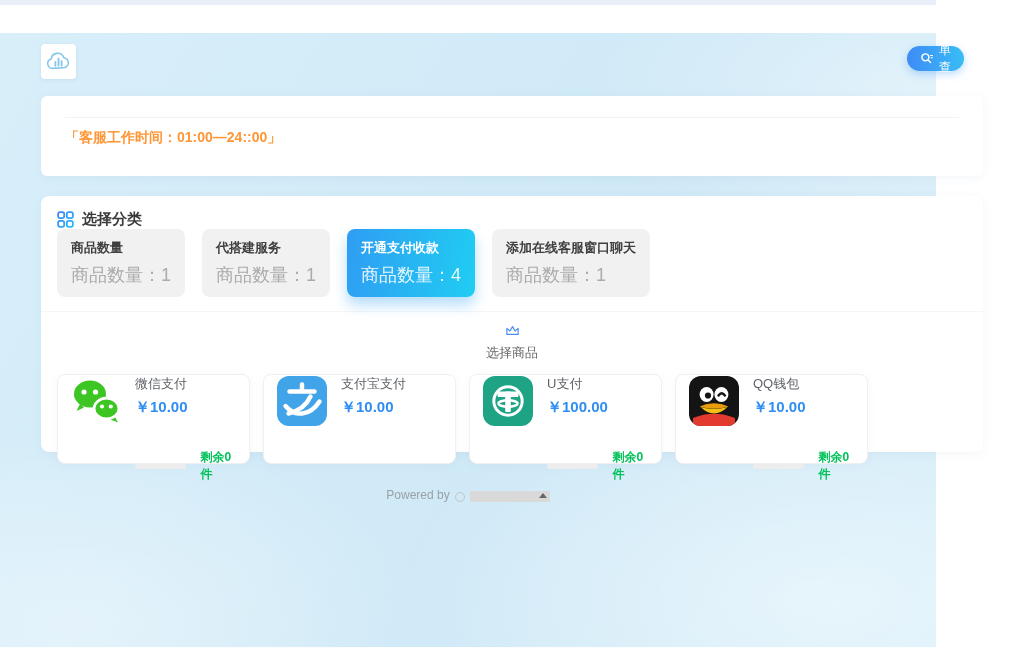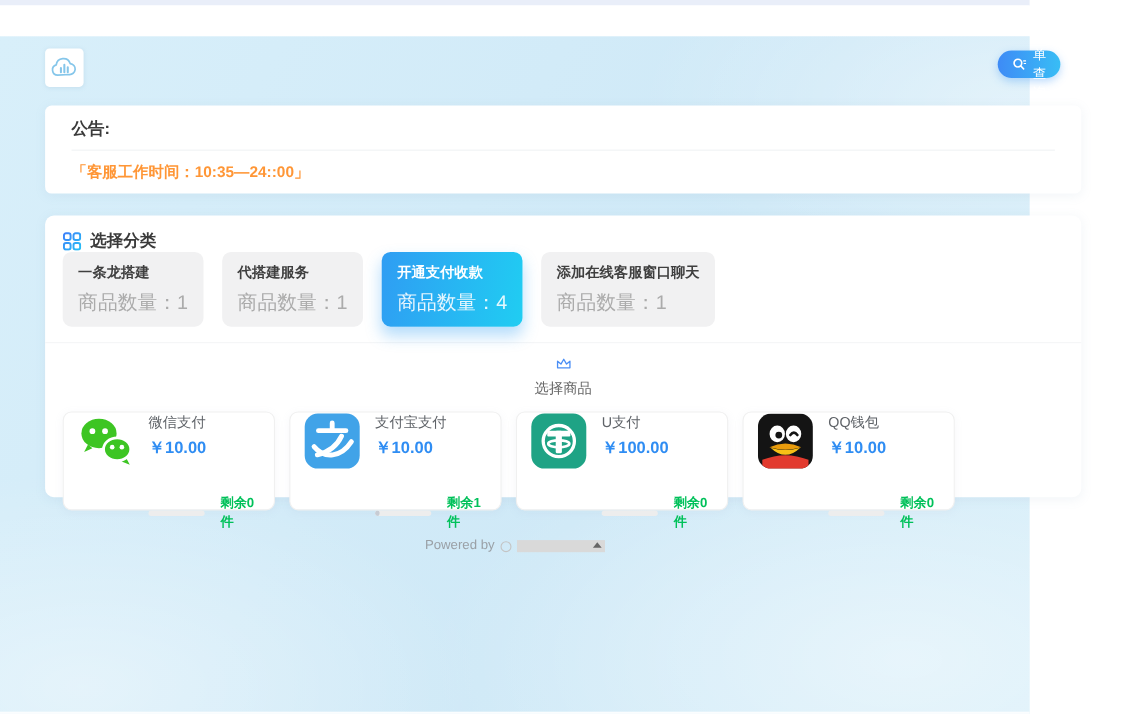--- a/index.html
+++ b/index.html
@@ -82,23 +82,22 @@
       <svg width="13" height="13" viewBox="0 0 16 16" fill="none">
         <circle cx="6.6" cy="6.6" r="4.3" stroke="#ffffff" stroke-width="1.8"></circle>
         <path d="M9.9 9.9 L13 13" stroke="#ffffff" stroke-width="1.8" stroke-linecap="round"></path>
         <path d="M13 4.2 h2.4 M13.6 7 h1.8" stroke="#ffffff" stroke-width="1.3" stroke-linecap="round"></path>
       </svg>
     </span>
     <span>订单查询</span>
   </button>
 
   <div class="announce">
-    <div class="announce-title">公告:</div>
     <div class="announce-divider"></div>
-    <div class="announce-text">「客服工作时间：10:35—24::00」</div>
+    <div class="announce-text">「客服工作时间：01:00—24::00」</div>
   </div>
 
   <div class="panel">
 
     <div class="section-head">
       <span style="display:flex;">
         <svg width="17" height="17" viewBox="0 0 18 18" fill="none">
           <defs>
               <linearGradient id="gcat" x1="0" y1="0" x2="18" y2="18" gradientUnits="userSpaceOnUse">
             <stop stop-color="#3e7bfa"></stop>
@@ -109,21 +108,21 @@
           <rect x="10.4" y="1.2" width="6.4" height="6.4" rx="2" stroke="url(#gcat)" stroke-width="1.9"></rect>
           <rect x="1.2" y="10.4" width="6.4" height="6.4" rx="2" stroke="url(#gcat)" stroke-width="1.9"></rect>
           <rect x="10.4" y="10.4" width="6.4" height="6.4" rx="2" stroke="url(#gcat)" stroke-width="1.9"></rect>
         </svg>
       </span>
       <span>选择分类</span>
     </div>
 
     <div class="cat-row">
       <div class="cat-card">
-        <div class="cat-name">一条龙搭建</div>
+        <div class="cat-name">商品数量</div>
         <div class="cat-count">商品数量：1</div>
       </div>
       <div class="cat-card">
         <div class="cat-name">代搭建服务</div>
         <div class="cat-count">商品数量：1</div>
       </div>
       <div class="cat-card active">
         <div class="cat-name">开通支付收款</div>
         <div class="cat-count">商品数量：4</div>
       </div>
@@ -177,26 +176,20 @@
             <rect x="1" y="1" width="50" height="50" rx="12" fill="#41a3e8"></rect>
             <path d="M26 9.5 V15.5" stroke="#ffffff" stroke-width="4.4" stroke-linecap="round"></path>
             <path d="M13.5 16.5 H38.5" stroke="#ffffff" stroke-width="4.4" stroke-linecap="round"></path>
             <path d="M34.5 21.5 C30.5 30 23 36 12.5 38.5" stroke="#ffffff" stroke-width="4.4" stroke-linecap="round"></path>
             <path d="M9.5 31 C19 42.5 34 41 43.5 26.5" stroke="#ffffff" stroke-width="4.4" stroke-linecap="round"></path>
           </svg>
         </span>
         <div class="prod-info">
           <div class="prod-name">支付宝支付</div>
           <div class="prod-price">￥10.00</div>
-          <div class="prod-meta">
-            <div class="prod-track">
-                <div class="prod-fill" style="width: 8%;"></div>
-              </div>
-            <div class="prod-remain">剩余1件</div>
-          </div>
         </div>
       </div>
 
       <div class="prod-card">
         <span class="prod-icon">
           <svg width="52" height="52" viewBox="0 0 52 52" fill="none">
             <rect x="1" y="1" width="50" height="50" rx="12" fill="#1fa385"></rect>
             <circle cx="26" cy="26" r="14.2" stroke="#ffffff" stroke-width="3"></circle>
             <rect x="15.5" y="16.5" width="21" height="5.4" rx="1" fill="#ffffff"></rect>
             <rect x="23.2" y="16.5" width="5.6" height="20.5" rx="1" fill="#ffffff"></rect>

